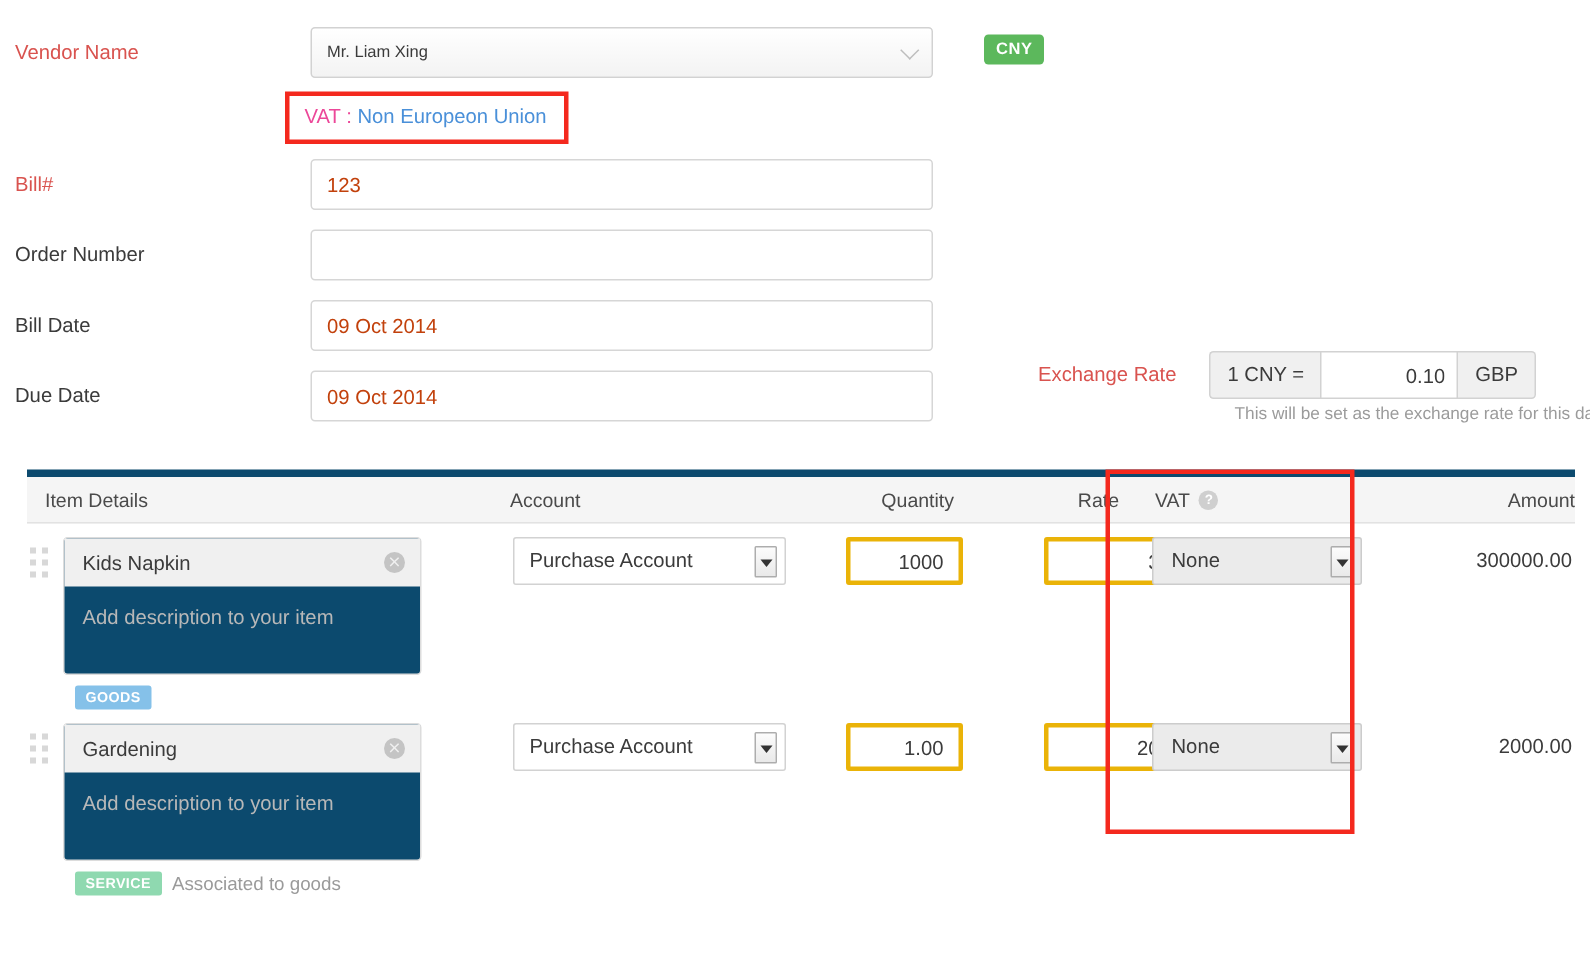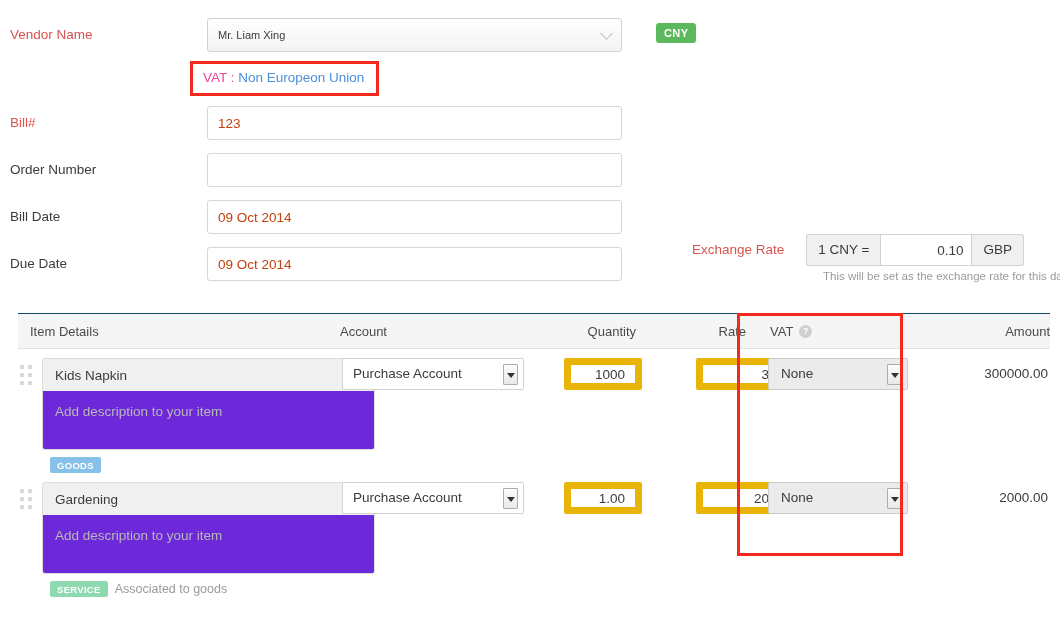--- a/index.html
+++ b/index.html
@@ -154,21 +154,21 @@
   
   .items-table {
     position: absolute;
     left: 18px;
     top: 313px;
     width: 1032px;
   }
   .th-row {
     display: flex;
     background: #f5f5f5;
-    border-top: 1px solid #0c4a6e;
+    border-top: 5px solid #0c4a6e;
     border-bottom: 1px solid #e2e2e2;
     height: 36px;
     align-items: center;
   }
   .th {
     font-size: 13px;
     color: #4a4a4a;
     padding: 0 12px;
   }
   .th-item { width: 310px; }
@@ -206,22 +206,22 @@
   .drag-handle i {
     width: 4px; height: 4px;
     background: #d8d8d8;
     display: block;
   }
 
   .item-cell { width: 294px; padding-left: 8px; }
   .item-box {
     border: 1px solid #dcdcdc;
     border-radius: 3px;
-    background: #6d28d9;
-    width: 333px;
+    background: #0c4a6e;
+    width: 239px;
   }
   .item-name {
     background: #f0f0f0;
     height: 32px;
     display: flex;
     align-items: center;
     padding: 0 10px 0 12px;
     font-size: 13.5px;
     color: #3b3b3b;
   }
@@ -286,21 +286,21 @@
     margin-left: -4px; margin-top: -2px;
     border-left: 4px solid transparent;
     border-right: 4px solid transparent;
     border-top: 5px solid #333333;
   }
 
   .qty-cell { width: 120px; text-align: right; padding-right: 6px; }
   .rate-cell { width: 110px; text-align: right; padding-right: 8px; }
   .num-input {
     height: 32px;
-    border: 7px solid #eab308;
+    border: 3px solid #eab308;
     border-radius: 2px;
     background: #fff;
     text-align: right;
     font-family: "Liberation Sans", sans-serif;
     font-size: 13.5px;
     color: #3b3b3b;
     padding: 0 10px;
     outline: none;
   }
   .qty-input { width: 78px; }

